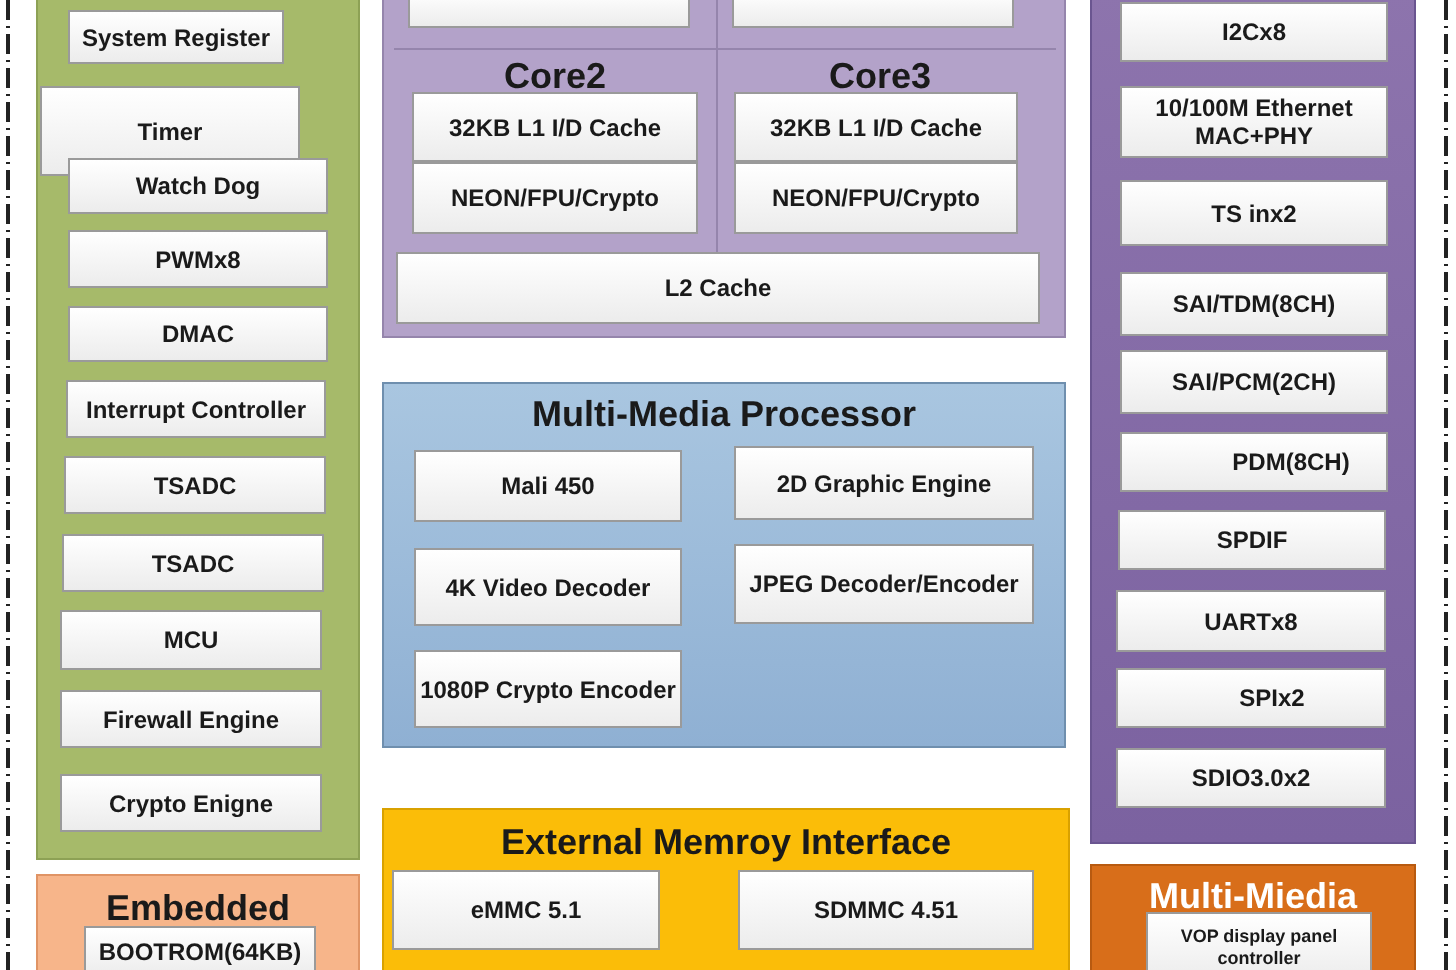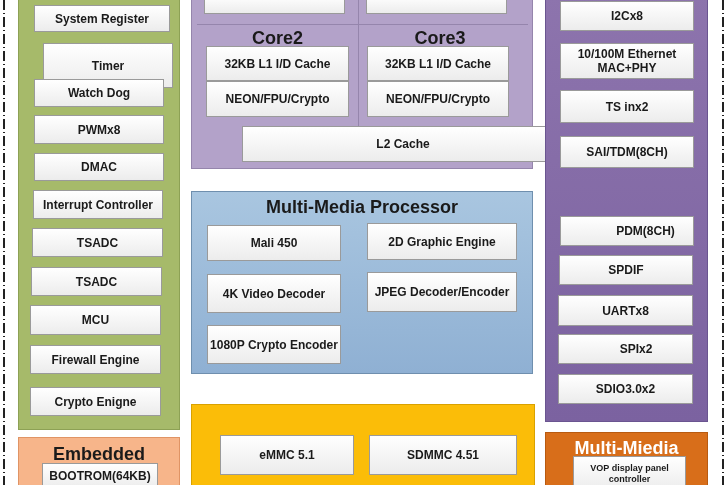--- a/index.html
+++ b/index.html
@@ -25,22 +25,22 @@
   .ptitle.white { color: #ffffff; }
   .corecell { position: absolute; border-right: 1px solid #9585ac; }
 </style>
 </head>
 <body>
 
 <div class="dash" style="left:3px;"></div>
 <div class="dash" style="left:722px;"></div>
 
 <div class="panel green" style="left:18px; top:-4px; width:162px; height:434px;">
-  <div class="box" style="left:15px; top:8px; width:136px; height:27px;">System Register</div>
-  <div class="box" style="left:24px; top:46px; width:130px; height:45px;">Timer</div>
+  <div class="box" style="left:15px; top:8px; width:108px; height:27px;">System Register</div>
+  <div class="box" style="left:1px; top:46px; width:130px; height:45px;">Timer</div>
   <div class="box" style="left:15px; top:82px; width:130px; height:28px;">Watch Dog</div>
   <div class="box" style="left:15px; top:118px; width:130px; height:29px;">PWMx8</div>
   <div class="box" style="left:15px; top:156px; width:130px; height:28px;">DMAC</div>
   <div class="box" style="left:13px; top:231px; width:131px; height:29px;">TSADC</div>
   <div class="box" style="left:14px; top:193px; width:130px; height:29px;">Interrupt Controller</div>
   <div class="box" style="left:12px; top:270px; width:131px; height:29px;">TSADC</div>
   <div class="box" style="left:11px; top:308px; width:131px; height:30px;">MCU</div>
   <div class="box" style="left:11px; top:348px; width:131px; height:29px;">Firewall Engine</div>
   <div class="box" style="left:11px; top:390px; width:131px; height:29px;">Crypto Enigne</div>
 </div>
@@ -64,43 +64,45 @@
     <div class="ptitle" style="top:3px;">Core2</div>
     <div class="box" style="left:9px; top:21px; width:143px; height:35px;">32KB L1 I/D Cache</div>
     <div class="box" style="left:9px; top:56px; width:143px; height:36px;">NEON/FPU/Crypto</div>
   </div>
 
   <div class="corecell" style="left:167px; top:30px; width:162px; height:103px; border-right:none;">
     <div class="ptitle" style="top:3px;">Core3</div>
     <div class="box" style="left:8px; top:21px; width:142px; height:35px;">32KB L1 I/D Cache</div>
     <div class="box" style="left:8px; top:56px; width:142px; height:36px;">NEON/FPU/Crypto</div>
   </div>
-  <div class="box" style="left:6px; top:131px; width:322px; height:36px;margin-left:44px;">L2 Cache</div>
+  <div class="box" style="left:6px; top:131px; width:322px; height:36px;">L2 Cache</div>
 </div>
 
 <div class="panel blue" style="left:191px; top:191px; width:342px; height:183px;">
   <div class="ptitle" style="top:5px;">Multi-Media Processor</div>
   <div class="box" style="left:15px; top:33px; width:134px; height:36px;">Mali 450</div>
   <div class="box" style="left:175px; top:31px; width:150px; height:37px;">2D Graphic Engine</div>
   <div class="box" style="left:15px; top:82px; width:134px; height:39px;">4K Video Decoder</div>
   <div class="box" style="left:175px; top:80px; width:150px; height:40px;">JPEG Decoder/Encoder</div>
   <div class="box" style="left:15px; top:133px; width:134px; height:39px;">1080P Crypto Encoder</div>
 </div>
 
 <div class="panel yellow" style="left:191px; top:404px; width:344px; height:90px;">
-  <div class="box" style="left:28px; top:30px; width:134px; height:40px;">eMMC 5.1</div>
+  <div class="ptitle" style="top:6px;">External Memroy Interface</div>
+  <div class="box" style="left:4px; top:30px; width:134px; height:40px;">eMMC 5.1</div>
   <div class="box" style="left:177px; top:30px; width:148px; height:40px;">SDMMC 4.51</div>
 
 </div>
 
 <div class="panel purple-io" style="left:545px; top:-6px; width:163px; height:428px;">
   <div class="box" style="left:14px; top:6px; width:134px; height:30px;">I2Cx8</div>
   <div class="box" style="left:14px; top:48px; width:134px; height:36px;">10/100M Ethernet MAC+PHY</div>
   <div class="box" style="left:14px; top:95px; width:134px; height:33px;">TS inx2</div>
   <div class="box" style="left:14px; top:141px; width:134px; height:32px;">SAI/TDM(8CH)</div>
+  <div class="box" style="left:14px; top:180px; width:134px; height:32px;">SAI/PCM(2CH)</div>
   <div class="box" style="left:14px; top:221px; width:134px; height:30px;padding-left:37px;">PDM(8CH)</div>
   <div class="box" style="left:13px; top:260px; width:134px; height:30px;">SPDIF</div>
   <div class="box" style="left:12px; top:300px; width:135px; height:31px;">UARTx8</div>
   <div class="box" style="left:12px; top:339px; width:135px; height:30px;padding-left:21px;">SPIx2</div>
   <div class="box" style="left:12px; top:379px; width:135px; height:30px;">SDIO3.0x2</div>
 </div>
 
 <div class="panel orange-dark" style="left:545px; top:432px; width:163px; height:60px;">
   <div class="ptitle white" style="top:5px;">Multi-Miedia Interface</div>
   <div class="box" style="left:27px; top:23px; width:113px; height:35px; font-size:9px; line-height:11px; padding:0 10px;">VOP  display panel controller</div>

